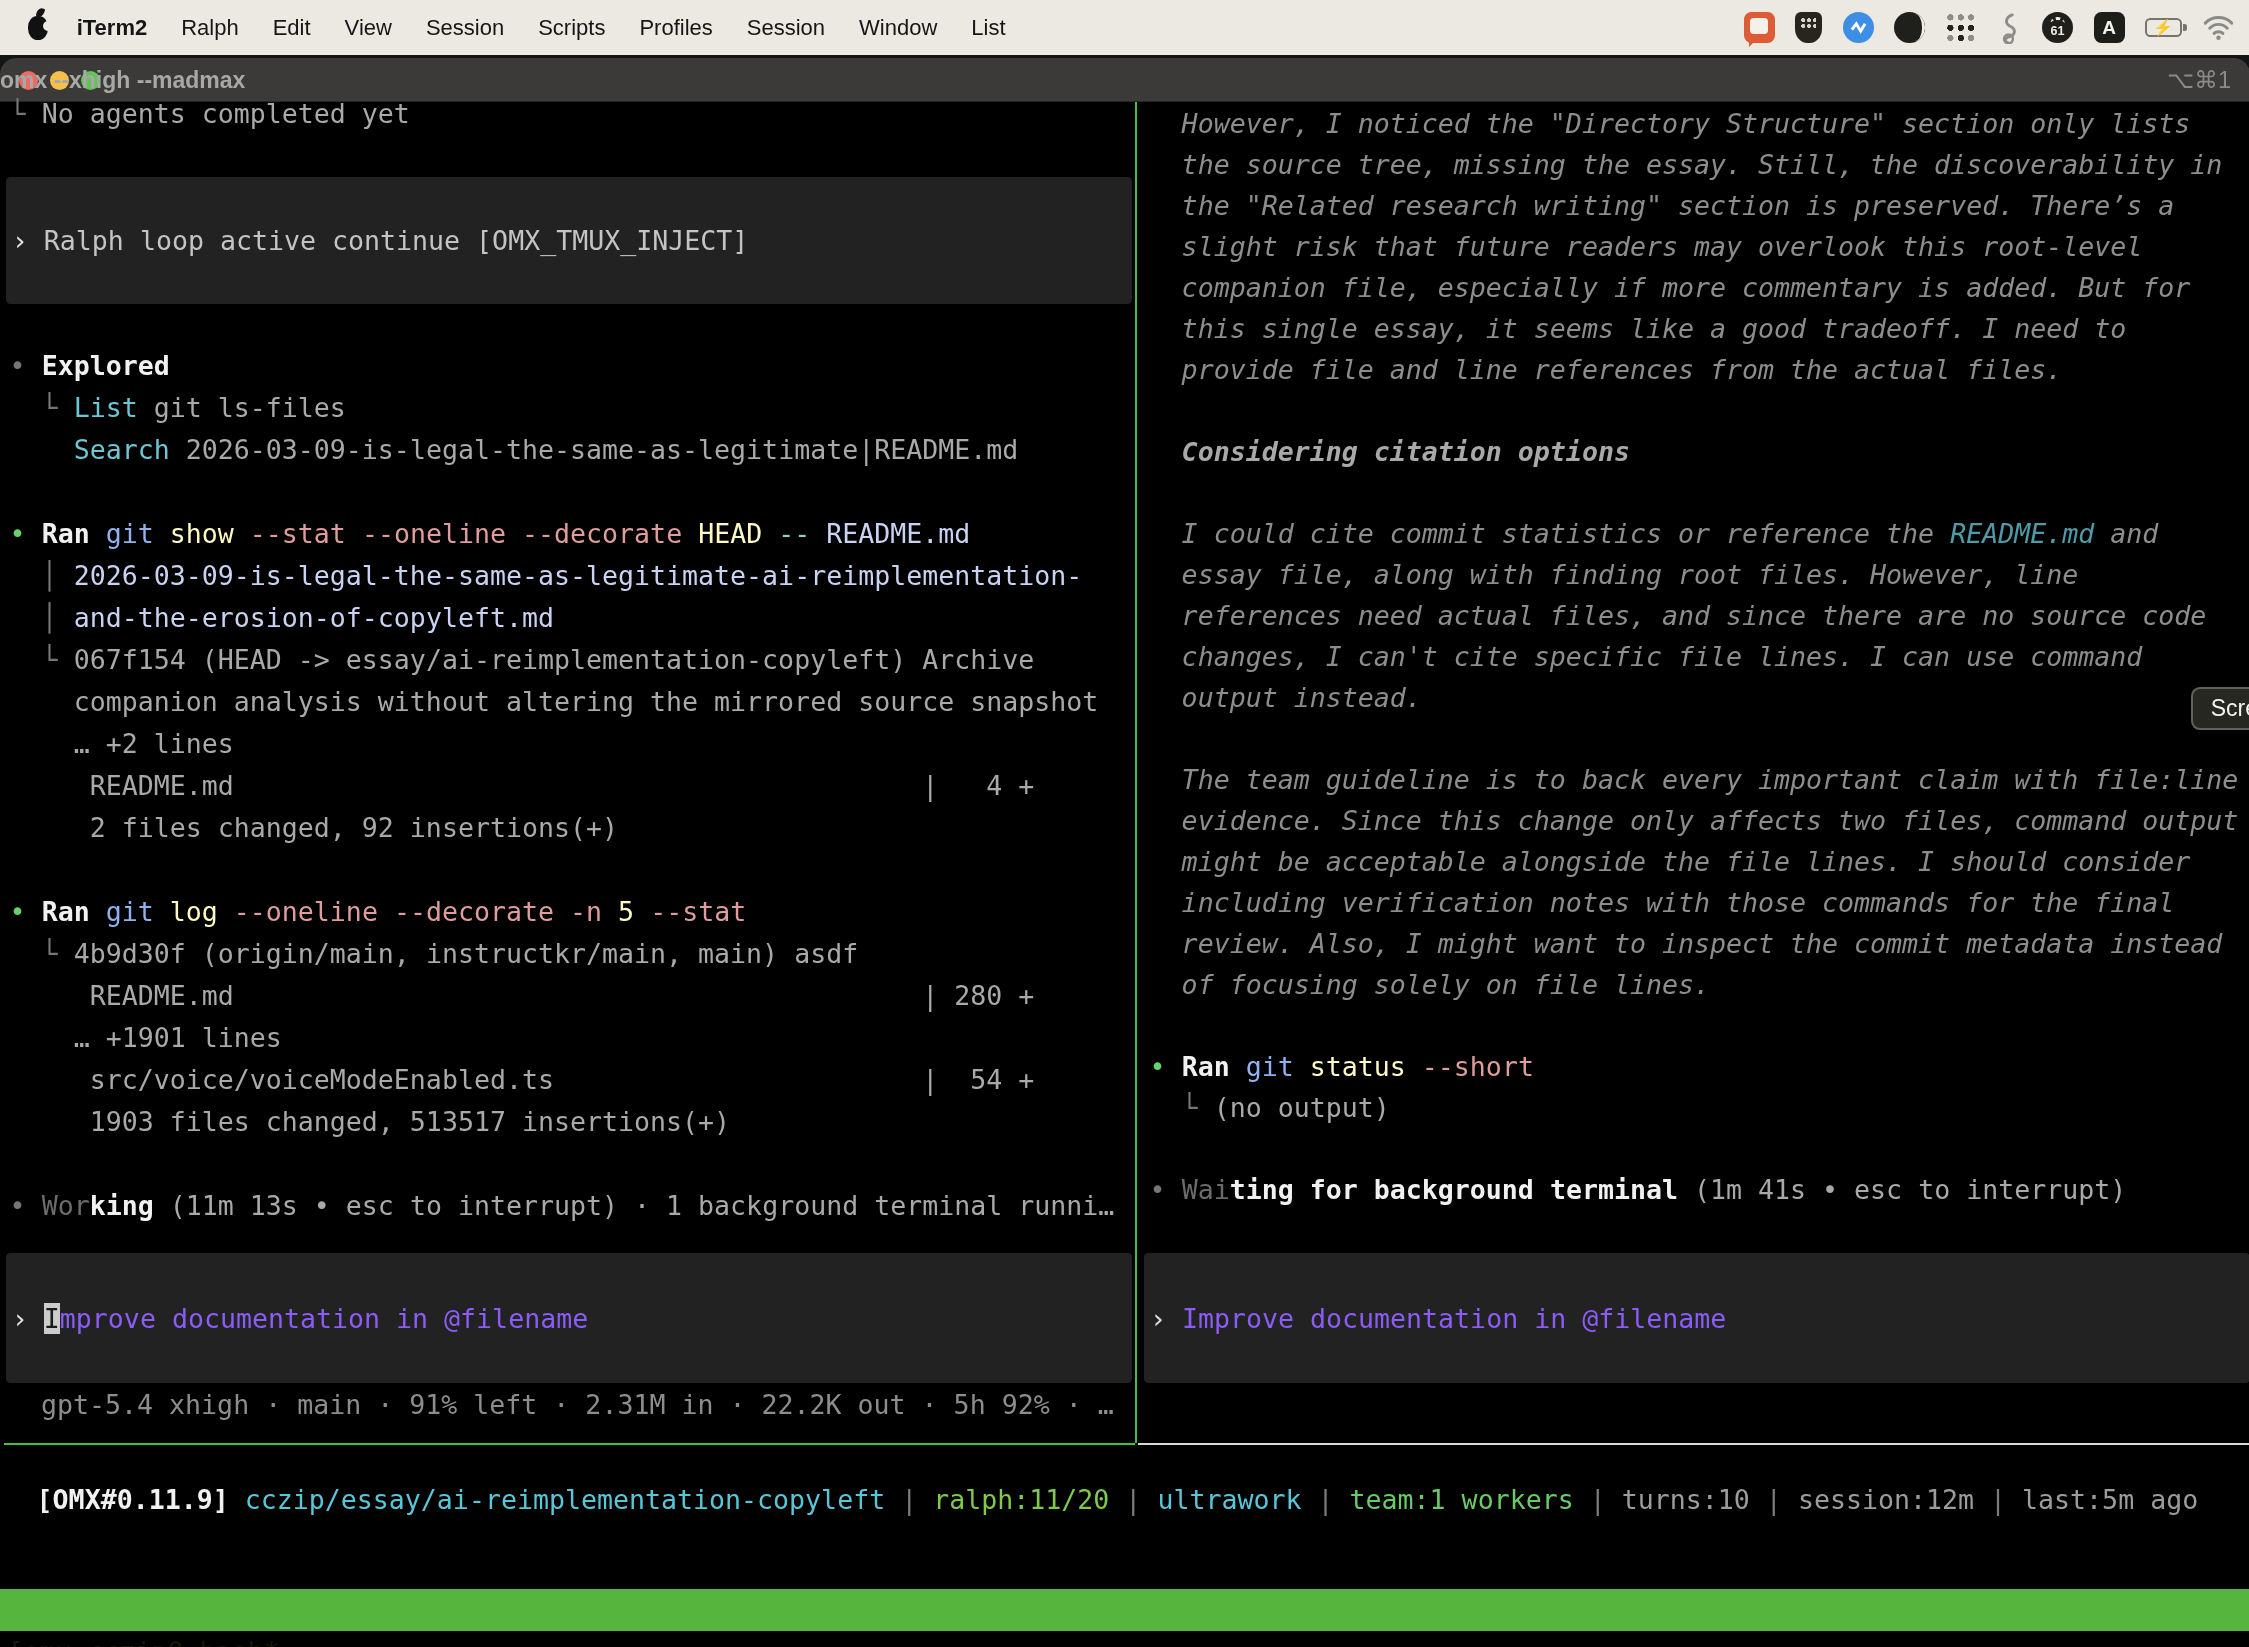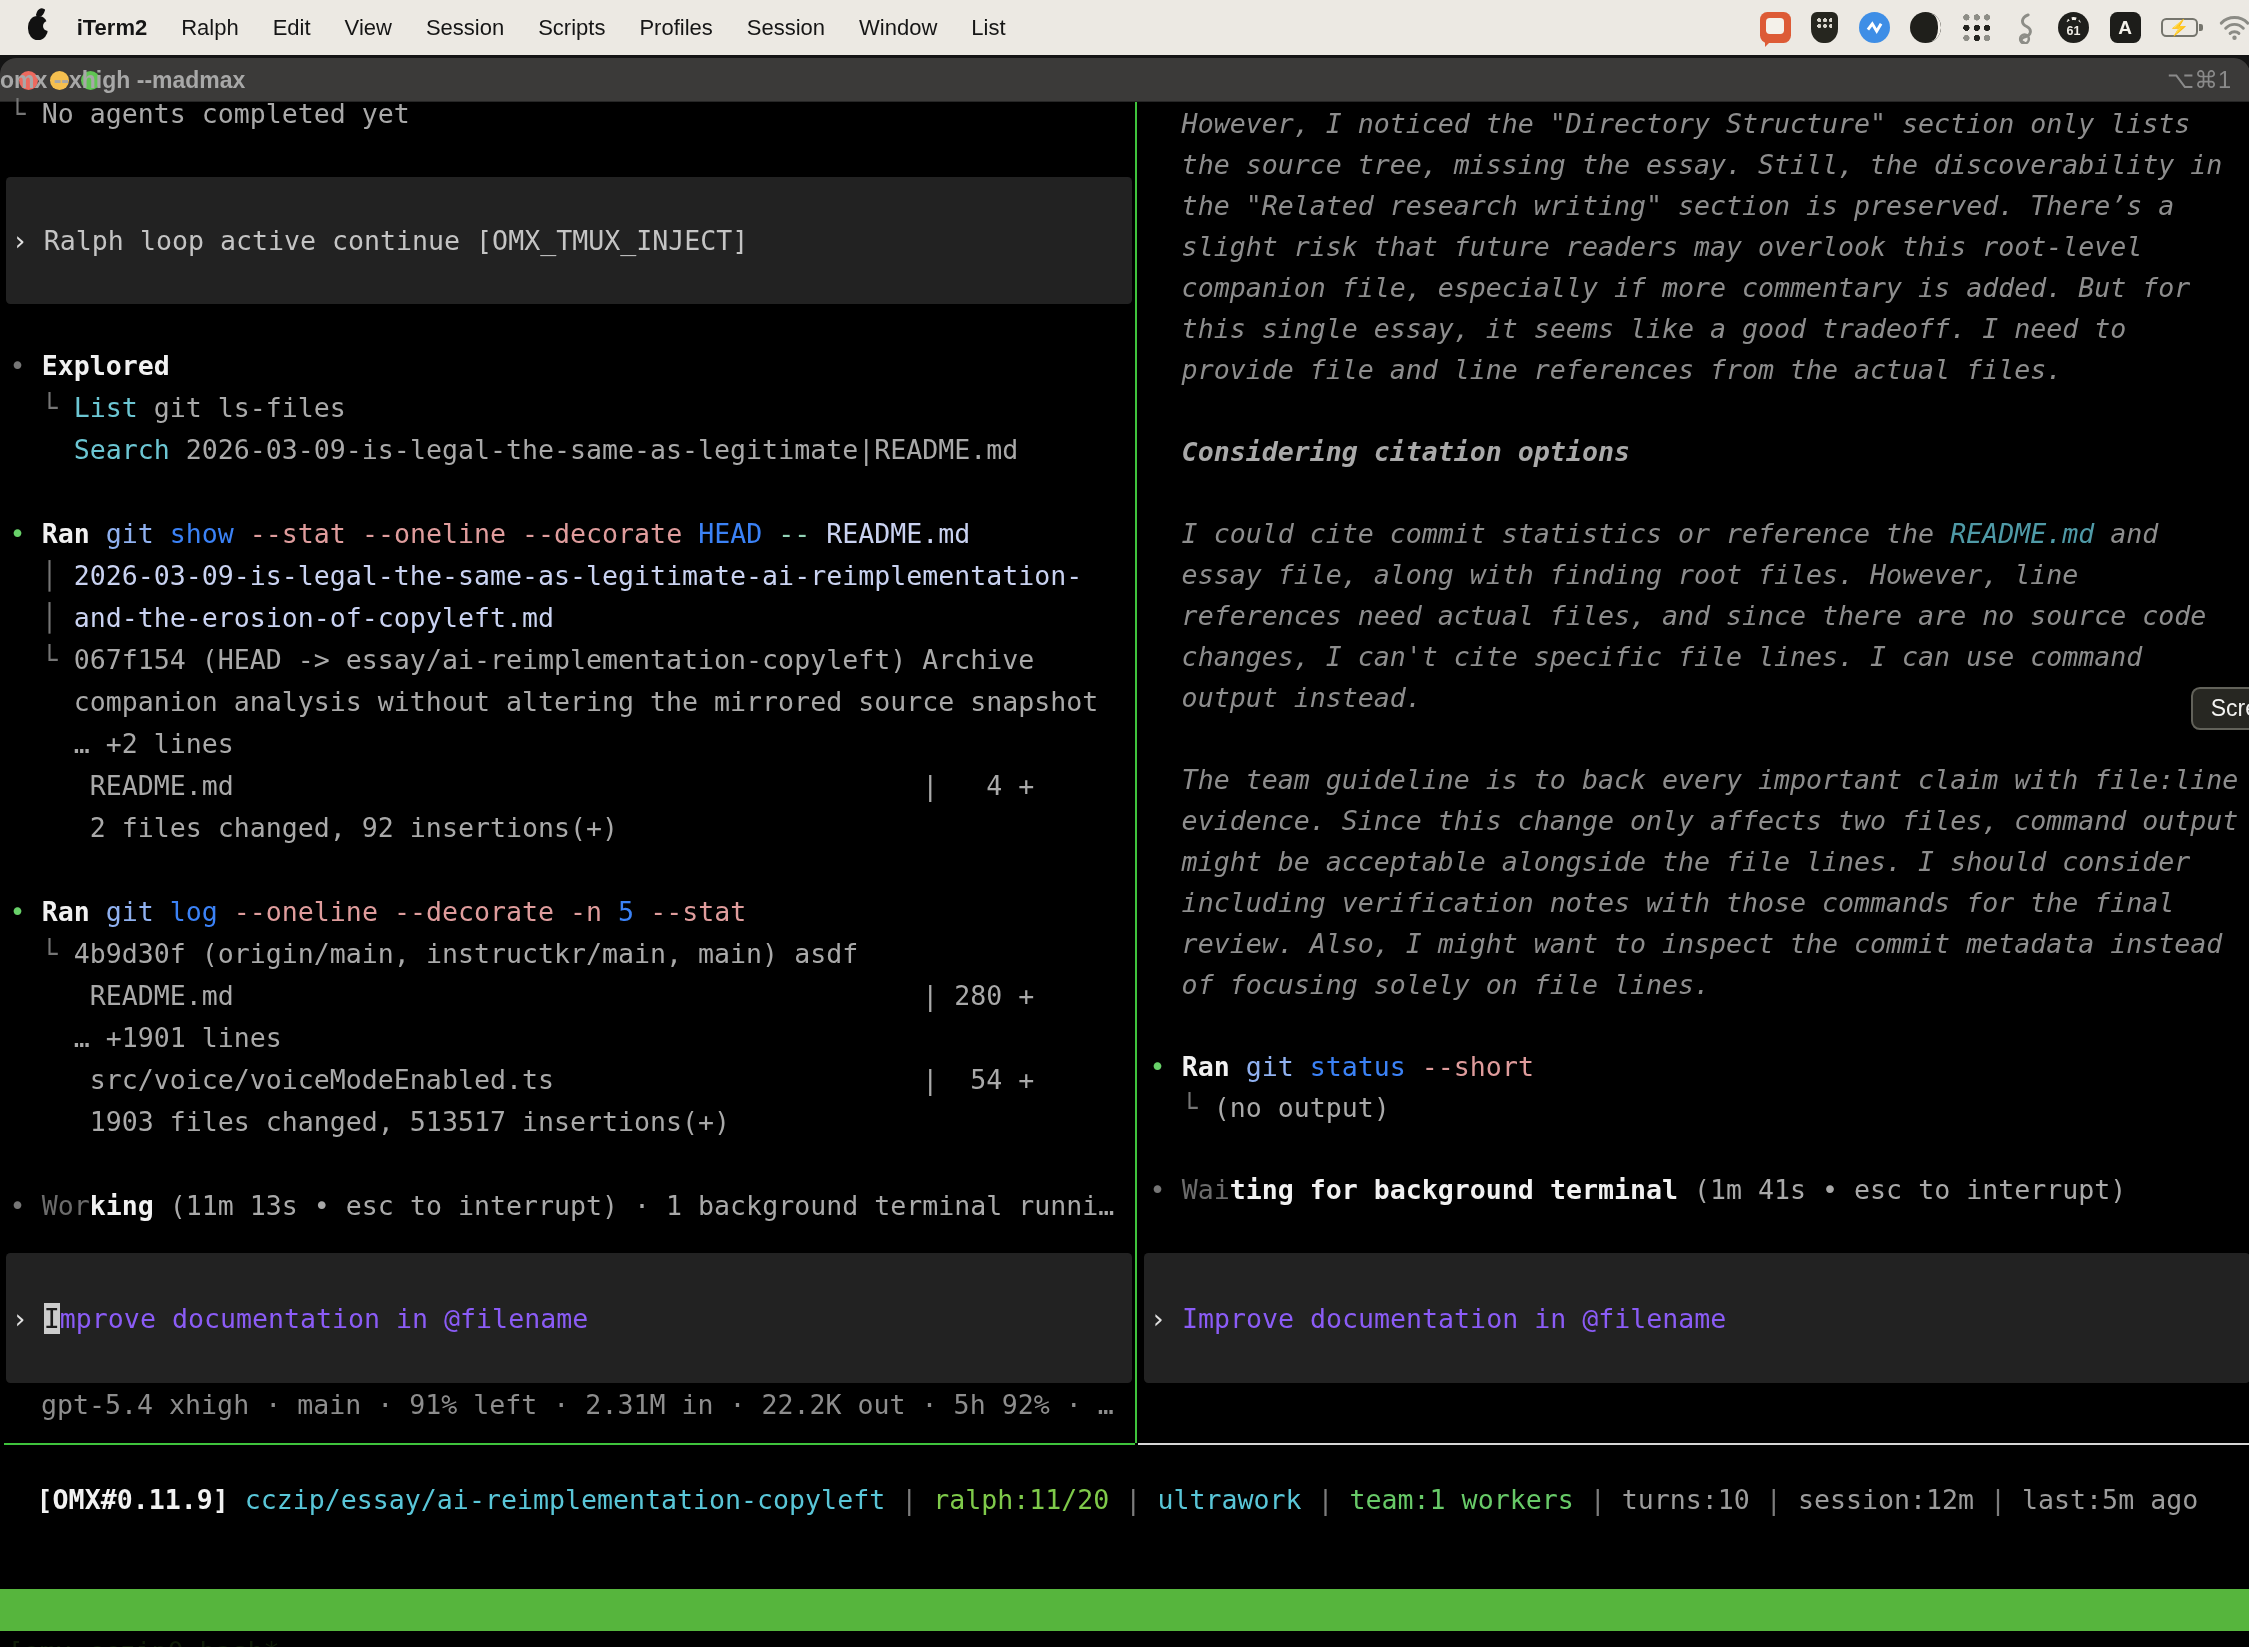--- a/index.html
+++ b/index.html
@@ -8,21 +8,21 @@
   
   .menubar{position:absolute;top:0;left:0;width:2250px;height:55px;background:#ece9e3;
     display:flex;align-items:center;justify-content:space-between;
     font-family:"Liberation Sans",sans-serif;font-size:22px;color:#161616;}
   .mb-left{display:flex;align-items:center;padding-left:22px;}
   .mb-item{padding:0 17px;white-space:nowrap;}
   .mb-item.app{font-weight:bold;}
   .apple{width:20px;height:24px;background:#111;border-radius:46% 46% 48% 48%;position:relative;margin:0 11.8px 0 5.9px;}
   .apple::before{content:"";position:absolute;top:-7.4px;left:9.6px;width:7.4px;height:8.9px;background:#111;border-radius:60% 10% 60% 10%;transform:rotate(20deg);}
   .apple::after{content:"";position:absolute;top:5.2px;right:-5.9px;width:10.3px;height:10.3px;background:#ece9e3;border-radius:50%;}
-  .mb-right{display:flex;align-items:center;gap:20.7px;}
+  .mb-right{display:flex;align-items:center;gap:20.7px;padding-right:16px;}
   .ic{position:relative;display:flex;align-items:center;justify-content:center;}
   .ic-chat{width:31px;height:31px;background:#dd5b36;border-radius:7.4px;}
   .ic-chat::before{content:"";position:absolute;top:5.9px;left:6.6px;width:17.7px;height:16px;background:#f4f1ea;border-radius:3.7px;}
   .ic-chat::after{content:"";position:absolute;bottom:-4.4px;left:5.2px;border-left:7.4px solid #dd5b36;border-bottom:7.4px solid transparent;}
   .ic-shield{width:26.6px;height:31px;background:#26261f;border-radius:5.9px 5.9px 46% 46%;}
   .ic-shield::before{content:"";position:absolute;top:5.9px;left:5.9px;width:14.8px;height:14.8px;
     background:
       radial-gradient(circle 2.2px at 2.2px 2.2px,#d8d5cc 1.9px,transparent 2.2px),
       radial-gradient(circle 2.2px at 8px 2.2px,#d8d5cc 1.9px,transparent 2.2px),
       radial-gradient(circle 2.2px at 14px 2.2px,#d8d5cc 1.9px,transparent 2.2px),
@@ -68,21 +68,21 @@
   
   .term{position:relative;width:2250px;height:1545px;background:#000;
     font-family:"DejaVu Sans Mono",monospace;font-size:26.6px;color:#a9a9a9;}
   .pane{position:absolute;white-space:pre;}
   .pane.lp{left:0;top:-8.9px;width:1135px;padding-left:9.6px;}
   .pane.rp{left:1140px;top:0.7px;width:1109px;padding-left:9.6px;}
   .tl{height:42px;line-height:42px;white-space:pre;}
   .rp .tl{height:41px;line-height:41px;}
 
   .g{color:#a9a9a9}.g2{color:#c4c4c4}.dim{color:#767676}.dm2{color:#6b6b6b}
-  .wb{color:#f1f1f1;font-weight:bold}.w{color:#3b82f6}
+  .wb{color:#f1f1f1;font-weight:bold}.w{color:#fef9c3}
   .cy{color:#6cc6d3}.bl{color:#90b1f0}.pk{color:#df9c9c}.lv{color:#c9d2f1}
   .tg{color:#93d3b6}.gb{color:#68d169}.ph{color:#8b5cf6}
   .rt{color:#8d8d8d;font-style:italic}
   .rh{color:#a9a9a9;font-style:italic;font-weight:bold}
   .rl{color:#4f9aa7;font-style:italic}
   .cur{background:#cccccc;color:#1b1b1b}
 
   .inputbox{position:absolute;background:#222222;border-radius:4.4px;display:flex;align-items:center;
     padding-left:5.9px;white-space:pre;}
   .inputbox .prompt{color:#e0e0e0;}

